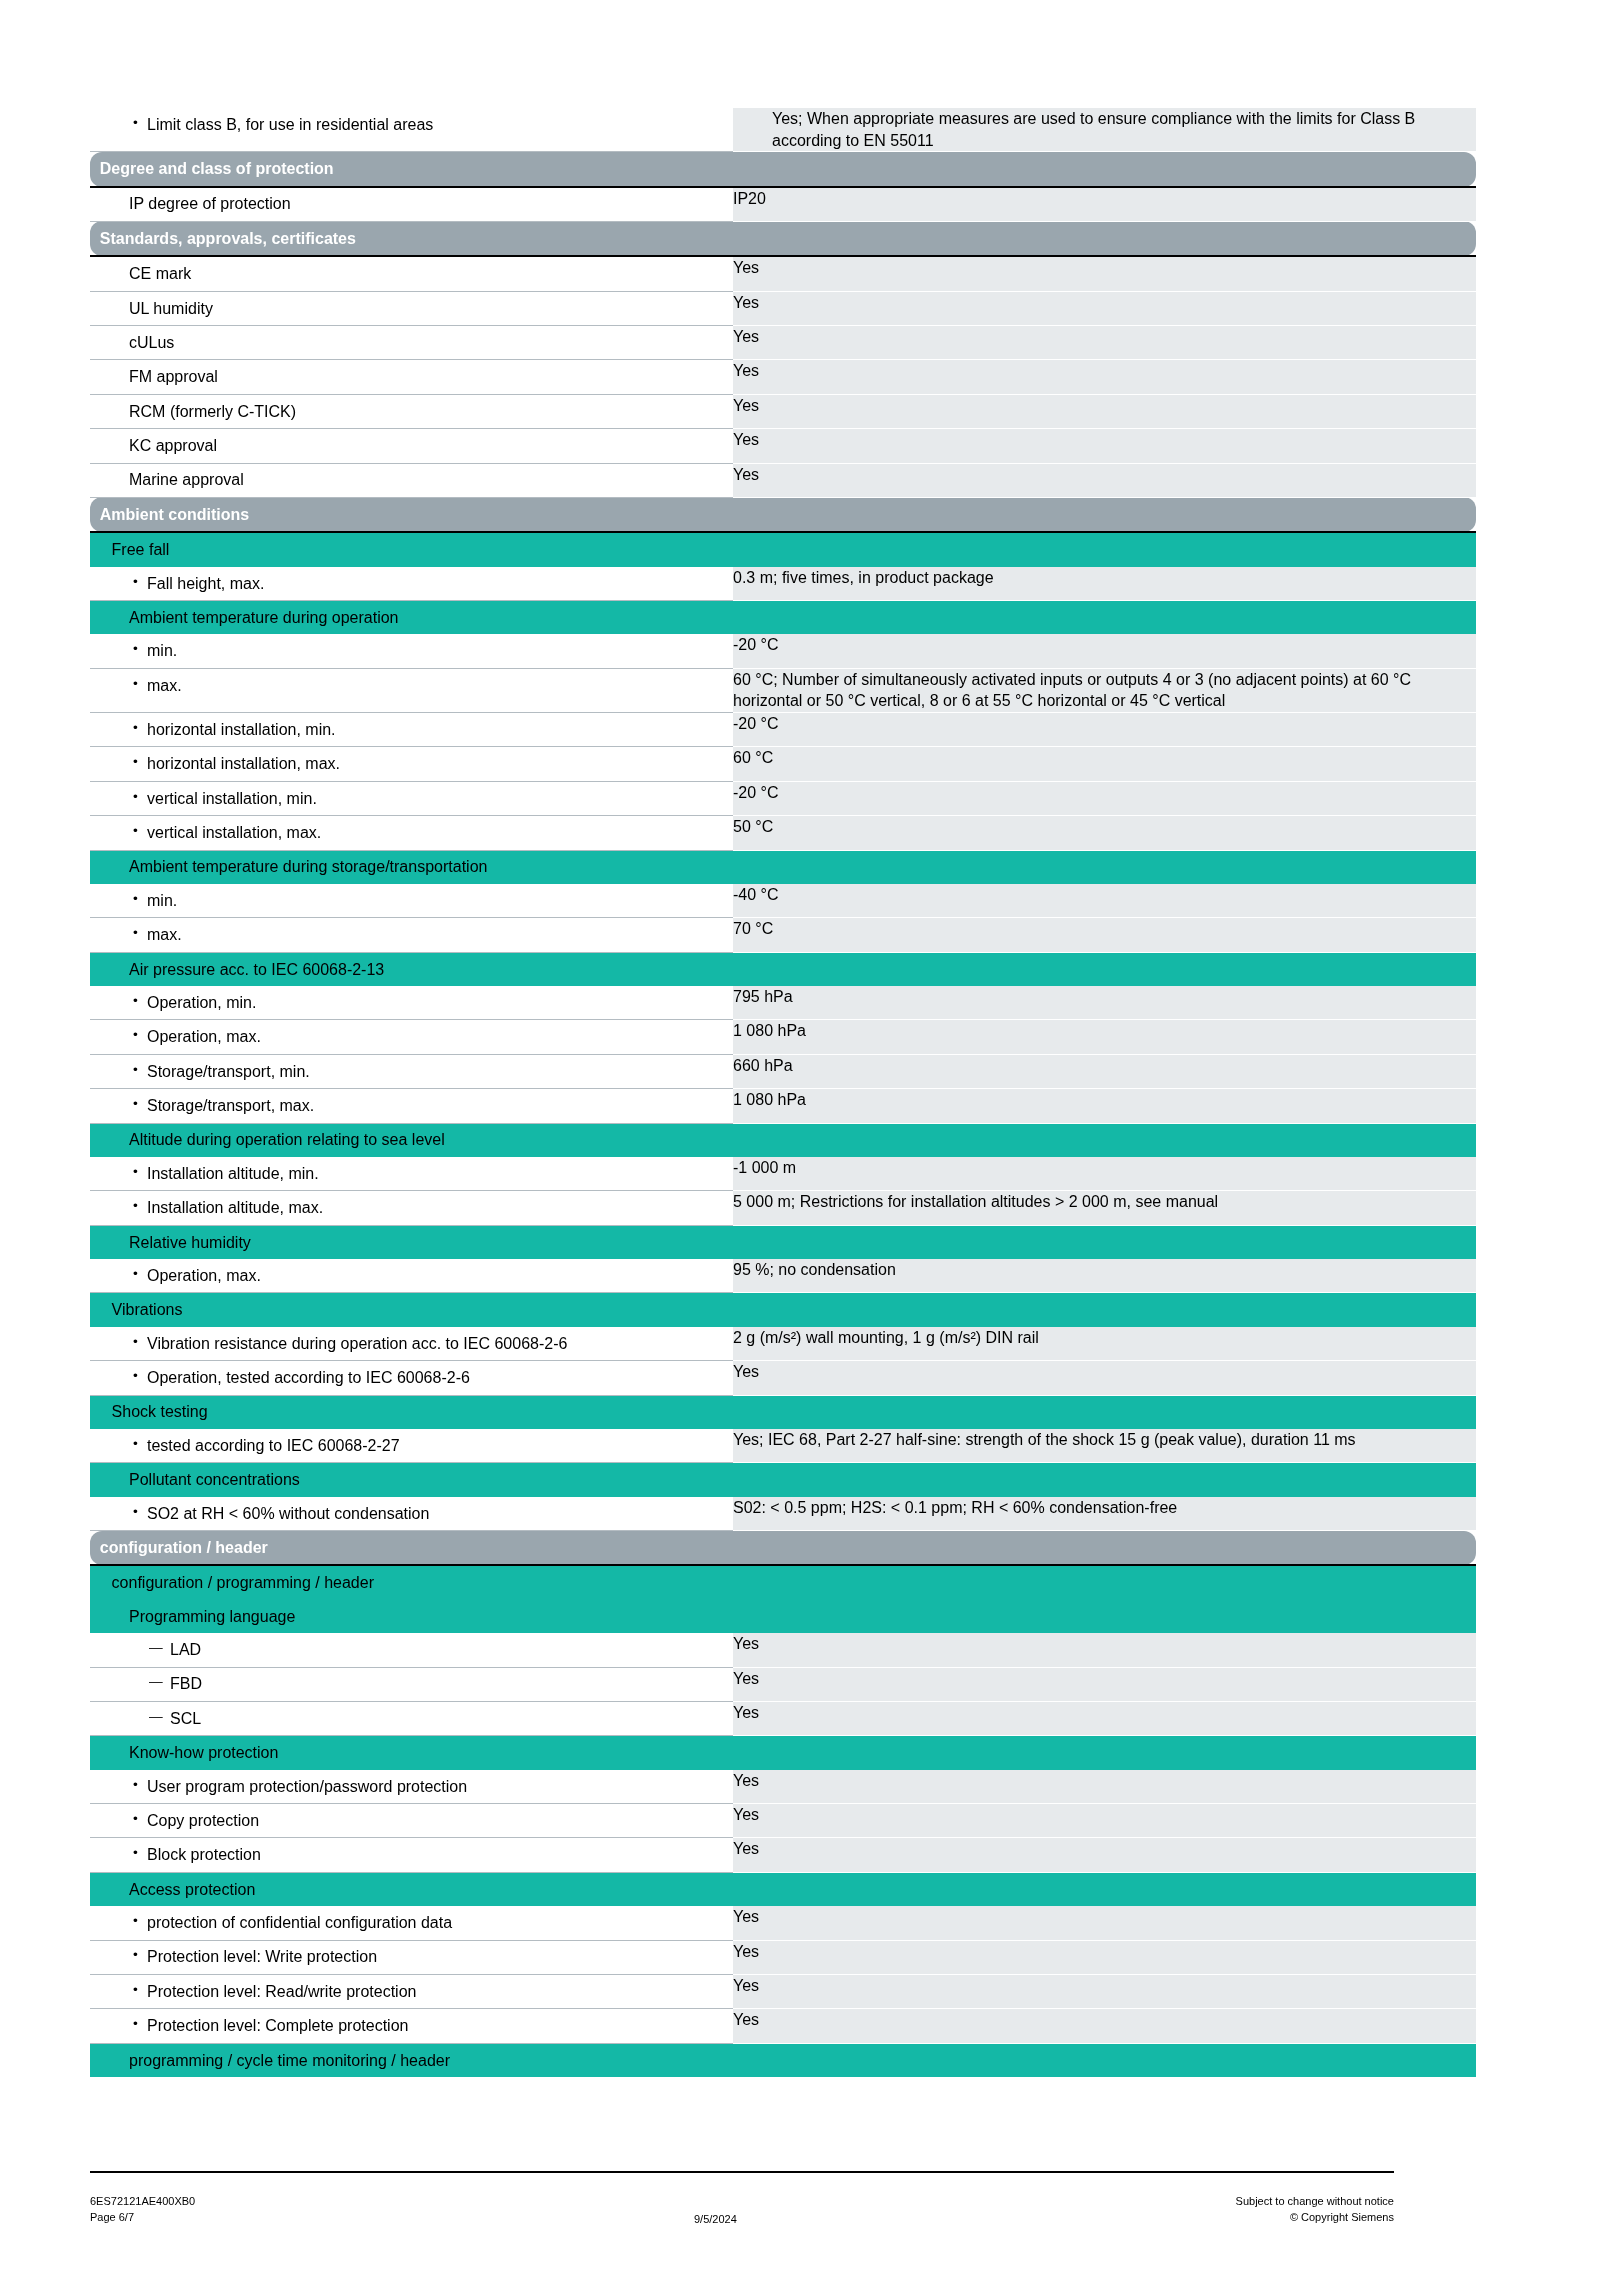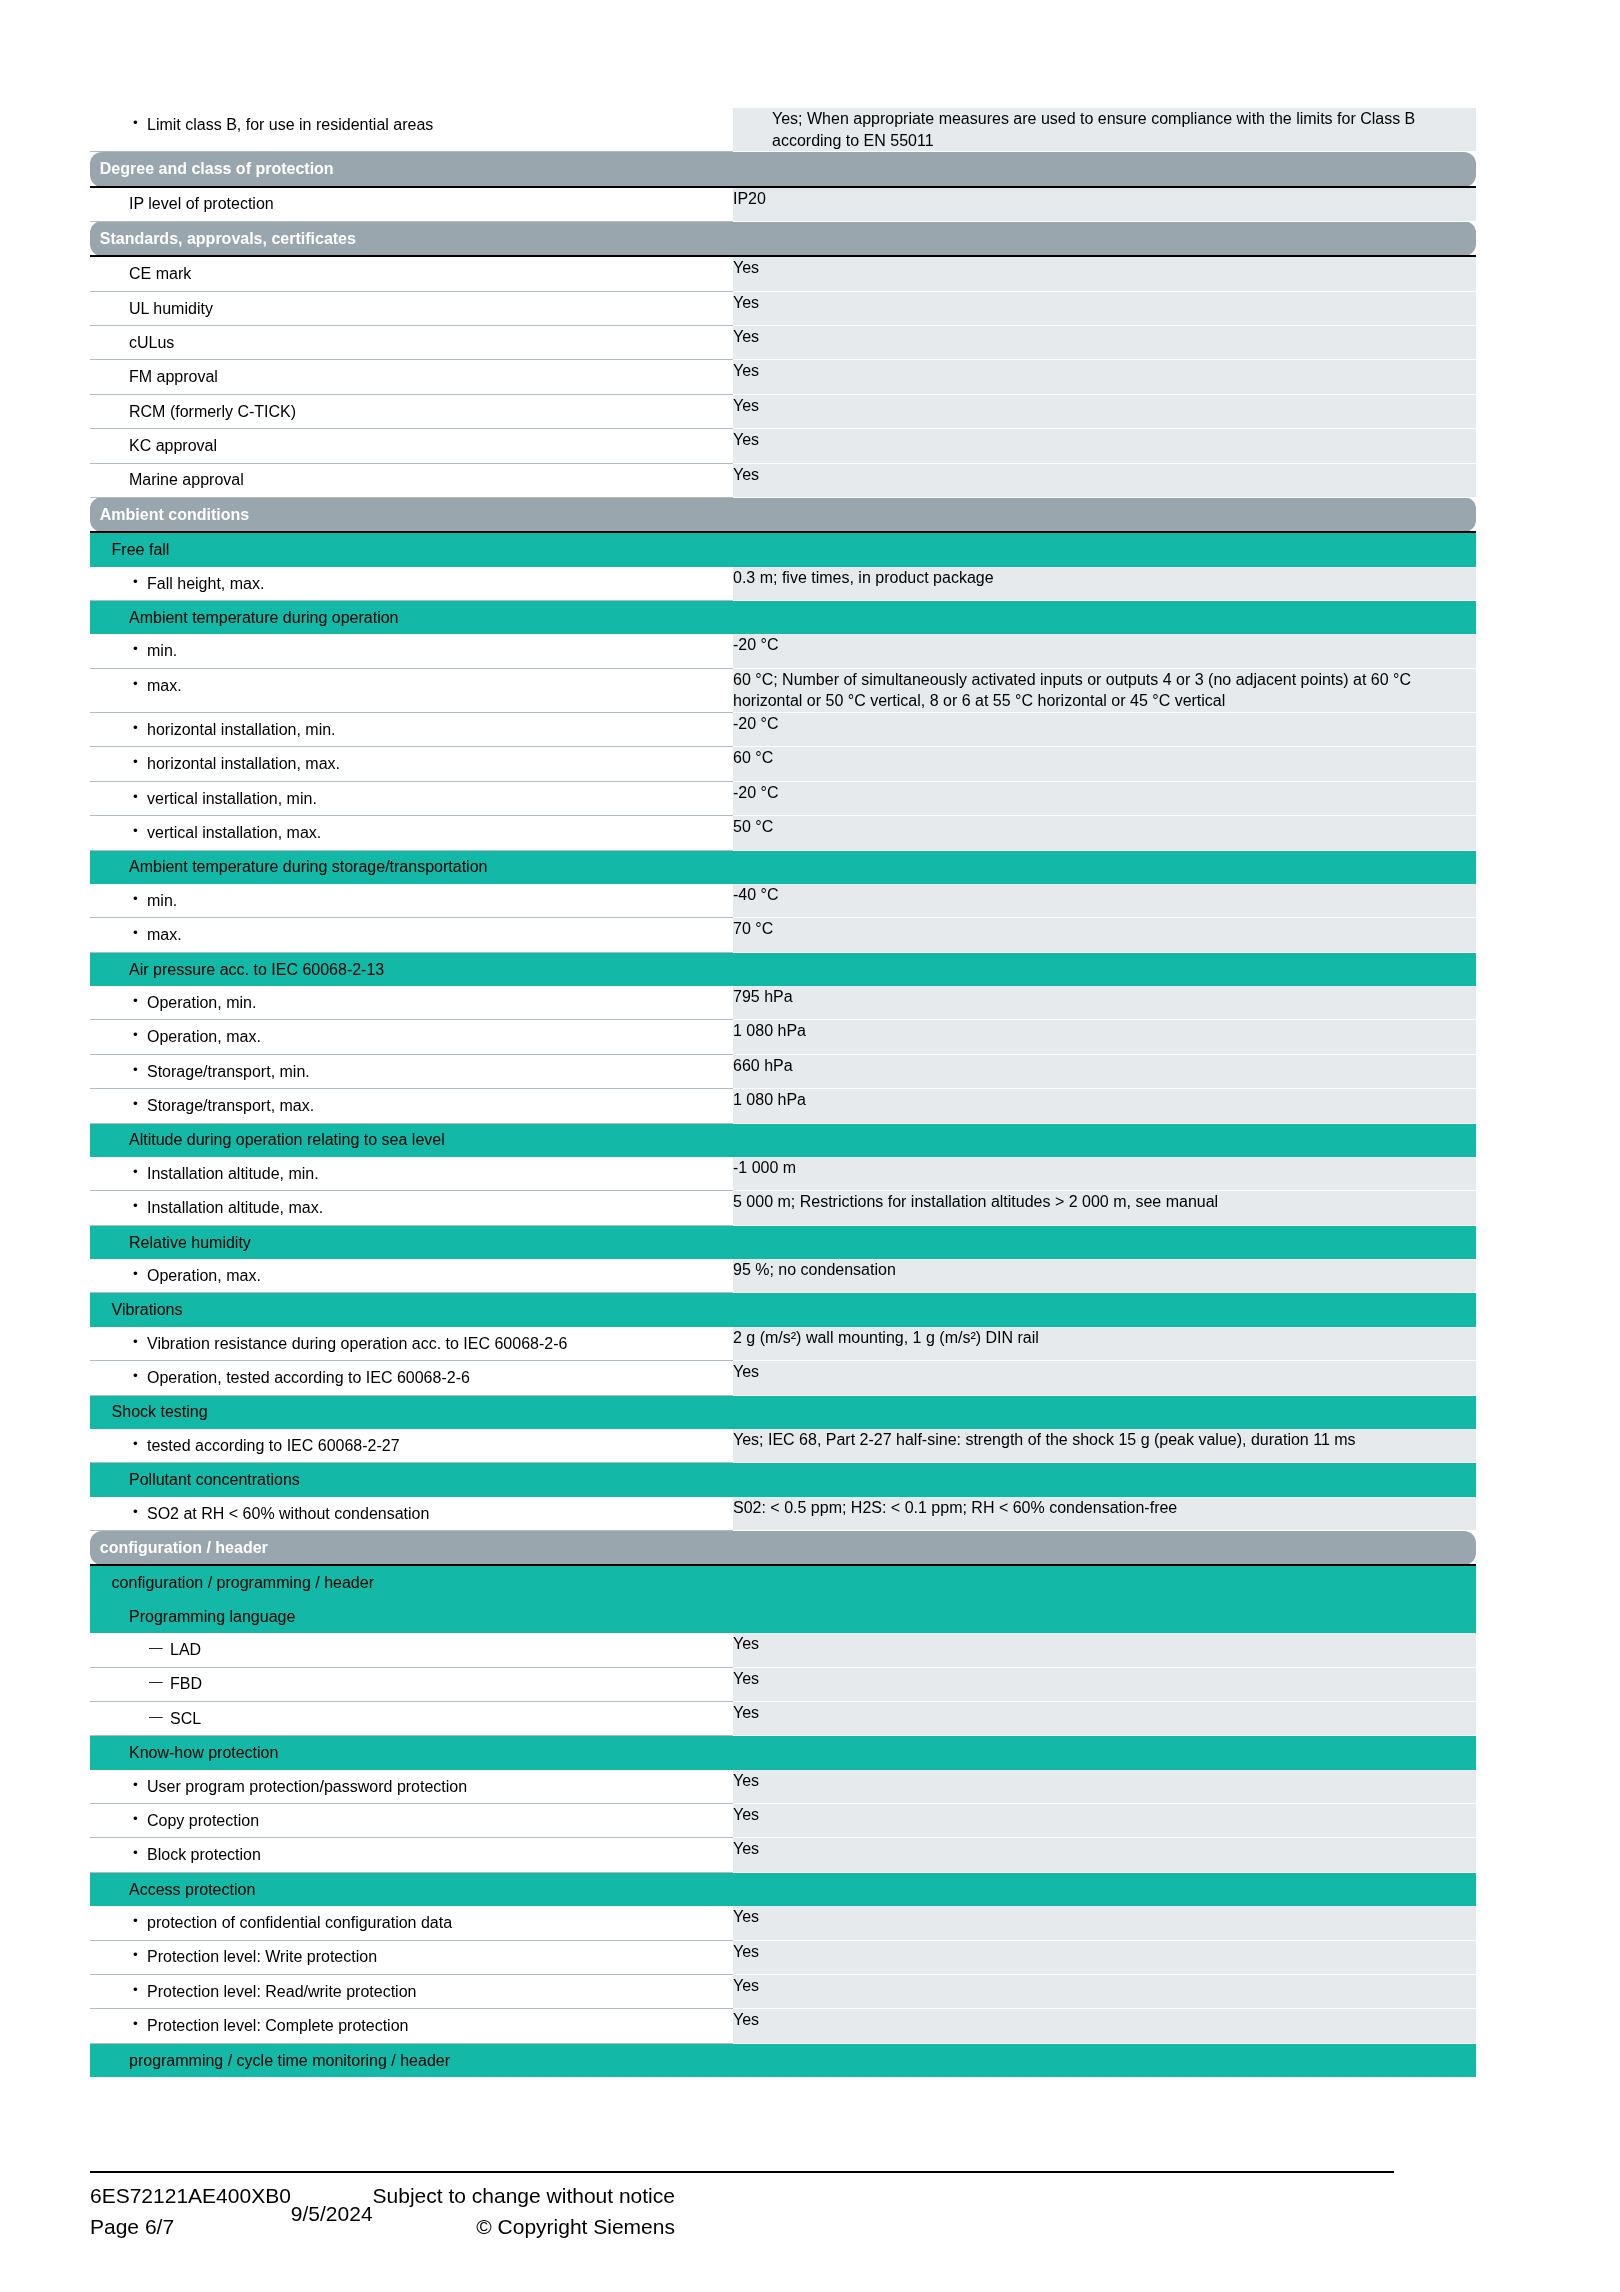--- a/index.html
+++ b/index.html
@@ -102,24 +102,24 @@
     left: 90px;
     right: 90px;
     bottom: 120px;
     height: 0;
     border-top: 2px solid #000000;
   }
   .footer {
     position: absolute;
     left: 90px;
     right: 90px;
-    bottom: 51px;
+    bottom: 65px;
     display: flex;
-    justify-content: flex-start;
-    font-size: 21px;
+    justify-content: space-between;
+    font-size: 11px;
     line-height: 1.45;
   }
   .footer .left { text-align: left; }
   .footer .center { text-align: center; padding-top: 17.6px;}
   .footer .right { text-align: right; }
 </style>
 </head>
 <body>
 
 <div class="page">
@@ -131,21 +131,21 @@
     </colgroup>
     <tbody id="spec-body">
         <tr class="item bullet first">
           <td class="lbl">Limit class B, for use in residential areas</td>
           <td class="val">Yes; When appropriate measures are used to ensure compliance with the limits for Class B according to EN 55011</td>
         </tr>
         <tr class="section">
           <td class="lbl" colspan="2">Degree and class of protection</td>
         </tr>
         <tr class="item ind1">
-          <td class="lbl">IP level of protection</td>
+          <td class="lbl">IP degree of protection</td>
           <td class="val">IP20</td>
         </tr>
         <tr class="section">
           <td class="lbl" colspan="2">Standards, approvals, certificates</td>
         </tr>
         <tr class="item ind1">
           <td class="lbl">CE mark</td>
           <td class="val">Yes</td>
         </tr>
         <tr class="item ind1">

